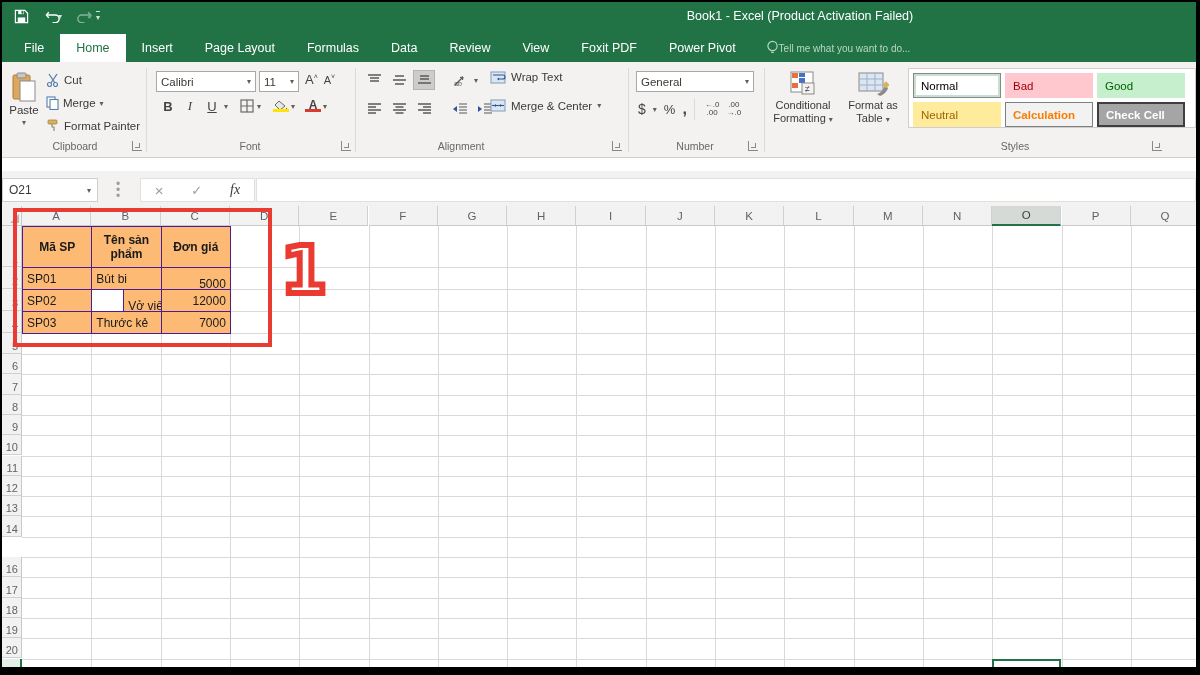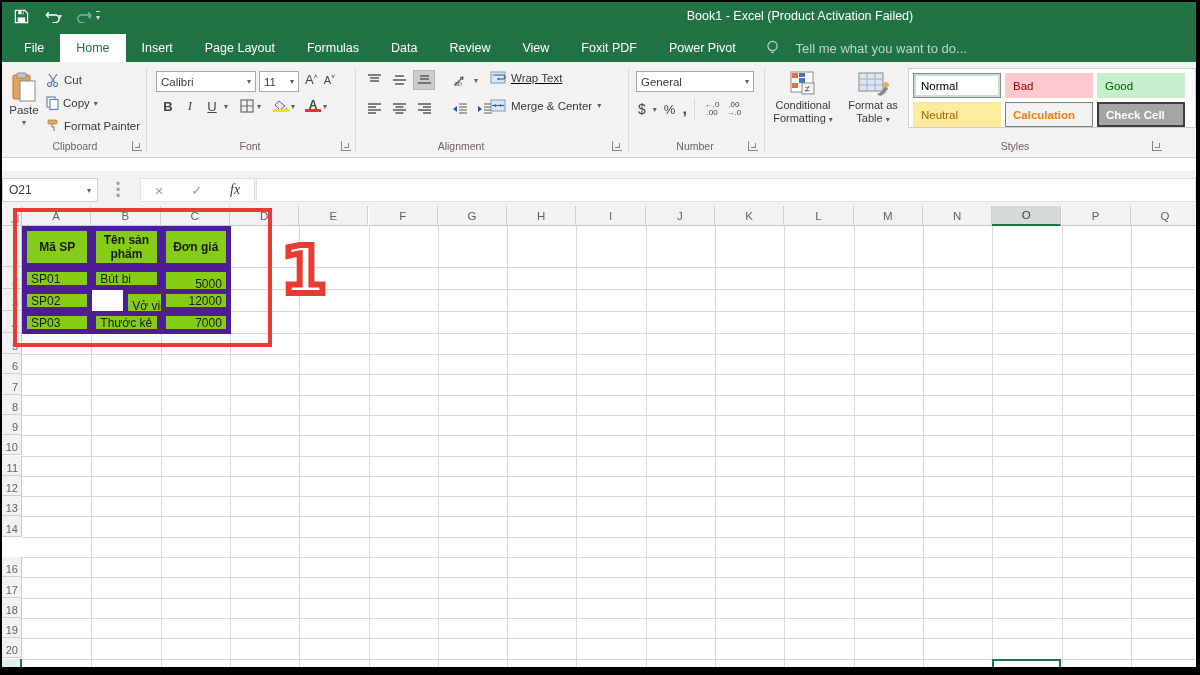--- a/index.html
+++ b/index.html
@@ -11,21 +11,21 @@
   .qat{position:absolute;left:10px;top:5px;display:flex;align-items:center;gap:10px;color:#fff;}
   .qat .ic{width:22px;height:22px;display:flex;align-items:center;justify-content:center;}
   .qat .caret{font-size:8px;color:#cfe3d8;margin-left:-6px;}
   .dim{opacity:.45;}
   .win-title{position:absolute;left:800px;top:9px;transform:translateX(-50%);color:#fff;font-size:12.5px;white-space:nowrap;}
 
   
   .tabrow{position:absolute;left:0;top:34px;width:1200px;height:28px;background:#217346;display:flex;align-items:stretch;padding-left:8px;}
   .tab{color:#fff;font-size:12.5px;padding:0 16px;display:flex;align-items:center;cursor:default;}
   .tab.active{background:#fff;color:#217346;}
-  .tellme{display:flex;align-items:center;gap:17px;color:#b9d6c6;font-size:13px;padding-left:14px;}
+  .tellme{display:flex;align-items:center;gap:0;color:#b9d6c6;font-size:10px;padding-left:14px;}
 
   
   .ribbon{position:absolute;left:0;top:62px;width:1200px;height:96px;background:#f3f2f1;border-bottom:1px solid #d2d0ce;}
   .gsep{position:absolute;top:6px;height:84px;width:1px;background:#dcdad8;}
   .glabel{position:absolute;top:78px;font-size:10.5px;color:#696663;text-align:center;}
   .launcher{position:absolute;top:79px;width:10px;height:10px;border-left:1px solid #8a8886;border-bottom:1px solid #8a8886;}
   .launcher:after{content:"";position:absolute;right:2px;bottom:2px;width:4px;height:4px;border-right:1px solid #8a8886;border-bottom:1px solid #8a8886;}
   .rbtn-txt{font-size:11.5px;color:#3b3a39;}
   .caret-s{font-size:8px;color:#605e5c;}
 
@@ -52,21 +52,21 @@
   
   .sheet{position:absolute;left:0;top:206px;width:1200px;height:461px;background:#fff;overflow:hidden;}
   .corner{position:absolute;left:0;top:0;width:22px;height:20px;background:#f2f2f2;border-right:1px solid #c9c9c9;border-bottom:1px solid #c9c9c9;}
   .corner:after{content:"";position:absolute;right:2px;bottom:2px;border-left:9px solid transparent;border-bottom:9px solid #b8b8b8;}
   .colhead{position:absolute;top:0;height:20px;background:#f2f2f2;border-right:1px solid #d0d0d0;border-bottom:1px solid #c9c9c9;font-size:11.5px;color:#5f6368;display:flex;align-items:center;justify-content:center;}
   .colhead.selcol{background:#d6dad7;border-bottom:2px solid #217346;color:#3c4043;}
   .rowhead{position:absolute;left:0;width:22px;background:#f2f2f2;border-right:1px solid #c9c9c9;border-bottom:1px solid #d0d0d0;font-size:11px;color:#5f6368;display:flex;align-items:flex-end;justify-content:flex-end;padding:0 3px 1px 0;}
   .rowhead.selrow{background:#e4efe8;color:#217346;border-right:2px solid #217346;}
   .vline{position:absolute;top:20px;width:1px;background:#d9d9d9;}
   .hline{position:absolute;left:22px;height:1px;background:#d9d9d9;}
-  .xcell{position:absolute;background:#84cc16;border:5px solid #4c1d95;font-size:12px;color:#1a1a1a;display:flex;align-items:center;padding:0 4px;}
+  .xcell{position:absolute;background:#fdba74;border:1px solid #4c1d95;font-size:12px;color:#1a1a1a;display:flex;align-items:center;padding:0 4px;}
   .xcell.hd{font-weight:bold;justify-content:center;text-align:center;line-height:14px;}
   .xcell.num{justify-content:flex-end;}
   .selcell{position:absolute;border:2px solid #217346;background:transparent;}
 
   
   .ann-rect{position:absolute;left:13px;top:208px;width:259px;height:139px;border:4px solid #e93b32;z-index:30;}
   .ann-num{position:absolute;left:281px;top:238px;z-index:30;font-size:66px;font-weight:800;color:#fff;
            -webkit-text-stroke:6px #e93b32;font-family:"DejaVu Sans",sans-serif;line-height:1;}
 
   
@@ -156,21 +156,21 @@
           <circle cx="3.5" cy="11.5" r="2" fill="none" stroke="#577eae" stroke-width="1.2"></circle>
           <circle cx="9.5" cy="11.5" r="2" fill="none" stroke="#577eae" stroke-width="1.2"></circle>
         </svg>
       <span class="rbtn-txt">Cut</span>
     </div>
     <div class="cliprow" style="top:31px;">
       <svg width="13" height="14" viewBox="0 0 13 14">
           <rect x="1" y="1" width="8" height="10" fill="#fff" stroke="#577eae" stroke-width="1.1"></rect>
           <rect x="4" y="3.5" width="8" height="10" fill="#fff" stroke="#577eae" stroke-width="1.1"></rect>
         </svg>
-      <span class="rbtn-txt">Copy</span>
+      <span class="rbtn-txt">Merge</span>
       <span class="caret-s">▾</span>
     </div>
     <div class="cliprow" style="top:54px;">
       <svg width="14" height="14" viewBox="0 0 14 14">
           <rect x="2" y="1" width="9" height="4" rx="1" fill="#d8b25e" stroke="#a3803c" stroke-width="0.8"></rect>
           <path d="M6 5v3h2v4" stroke="#8c8a88" stroke-width="1.2" fill="none"></path>
         </svg>
       <span class="rbtn-txt">Format Painter</span>
     </div>
     <div class="glabel" style="left:30px;width:90px;">Clipboard</div>
@@ -269,21 +269,21 @@
             <path d="M5 3 1 6l4 3z" fill="#2b579a"></path>
           </svg>
         </span>
       <span class="togglebtn">
           <svg width="16" height="12" viewBox="0 0 16 12">
             <path d="M7 1h8M7 4h8M7 7h8M7 10h8" stroke="#595959" stroke-width="1.2"></path>
             <path d="M1 3l4 3-4 3z" fill="#2b579a"></path>
           </svg>
         </span>
     </div>
-    <div style="position:absolute;left:490px;top:9px;display:flex;align-items:center;gap:5px;text-decoration:underline;">
+    <div style="position:absolute;left:490px;top:9px;display:flex;gap:5px;">
       <svg width="16" height="13" viewBox="0 0 16 13">
           <rect x="1" y="1" width="14" height="11" fill="#dce6f1" stroke="#7f9bbd" stroke-width="1"></rect>
           <path d="M3 4h10a2 2 0 0 1 0 4H8" fill="none" stroke="#2b579a" stroke-width="1.1"></path>
           <path d="M9 6.5 7 8l2 1.5z" fill="#2b579a"></path>
         </svg>
       <span class="rbtn-txt">Wrap Text</span>
     </div>
     <div style="position:absolute;left:490px;top:37px;display:flex;align-items:center;gap:5px;">
       <svg width="16" height="13" viewBox="0 0 16 13">
           <rect x="1" y="1" width="14" height="11" fill="#dce6f1" stroke="#7f9bbd" stroke-width="1"></rect>

